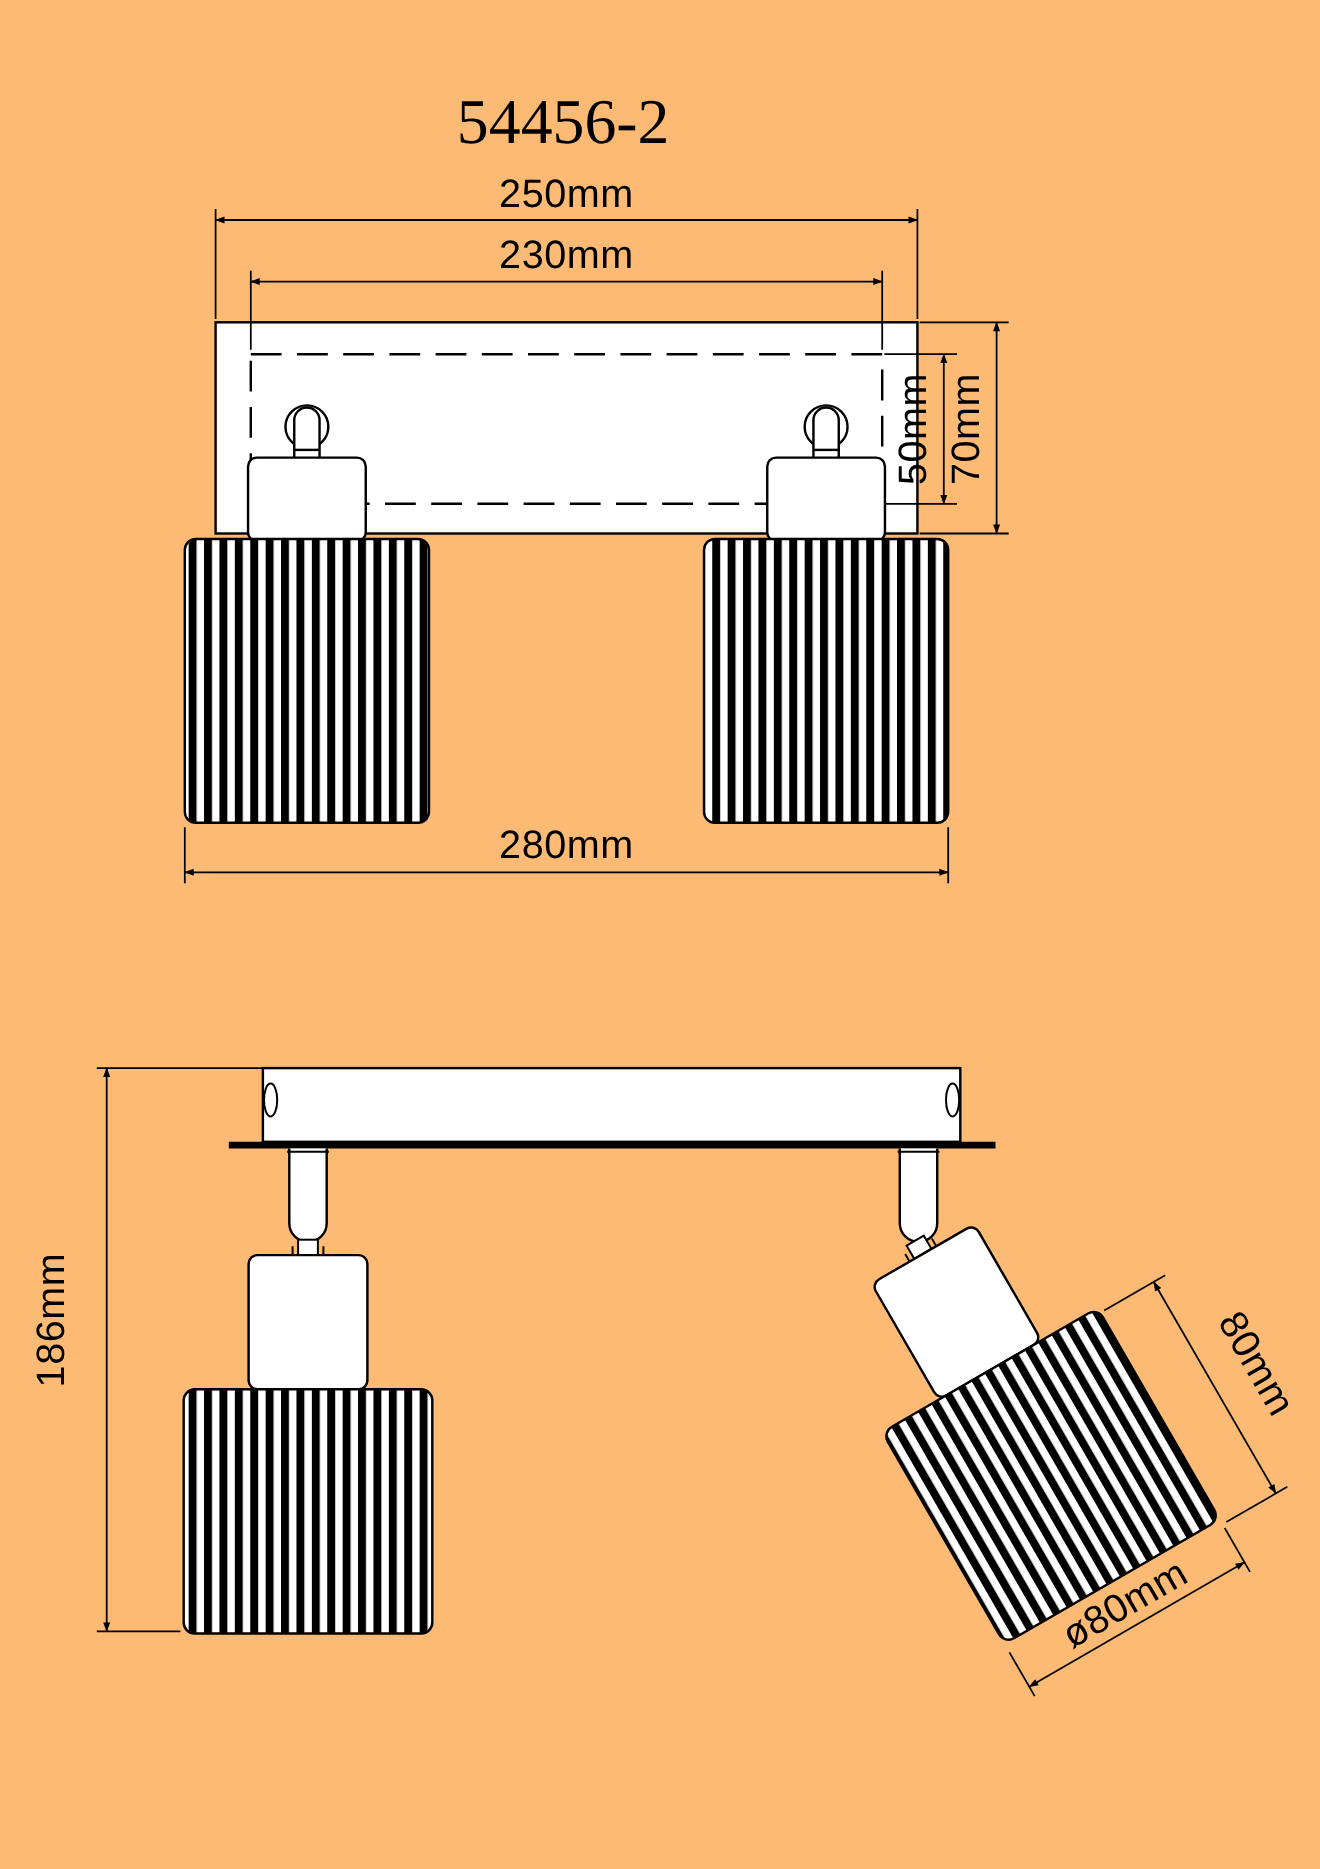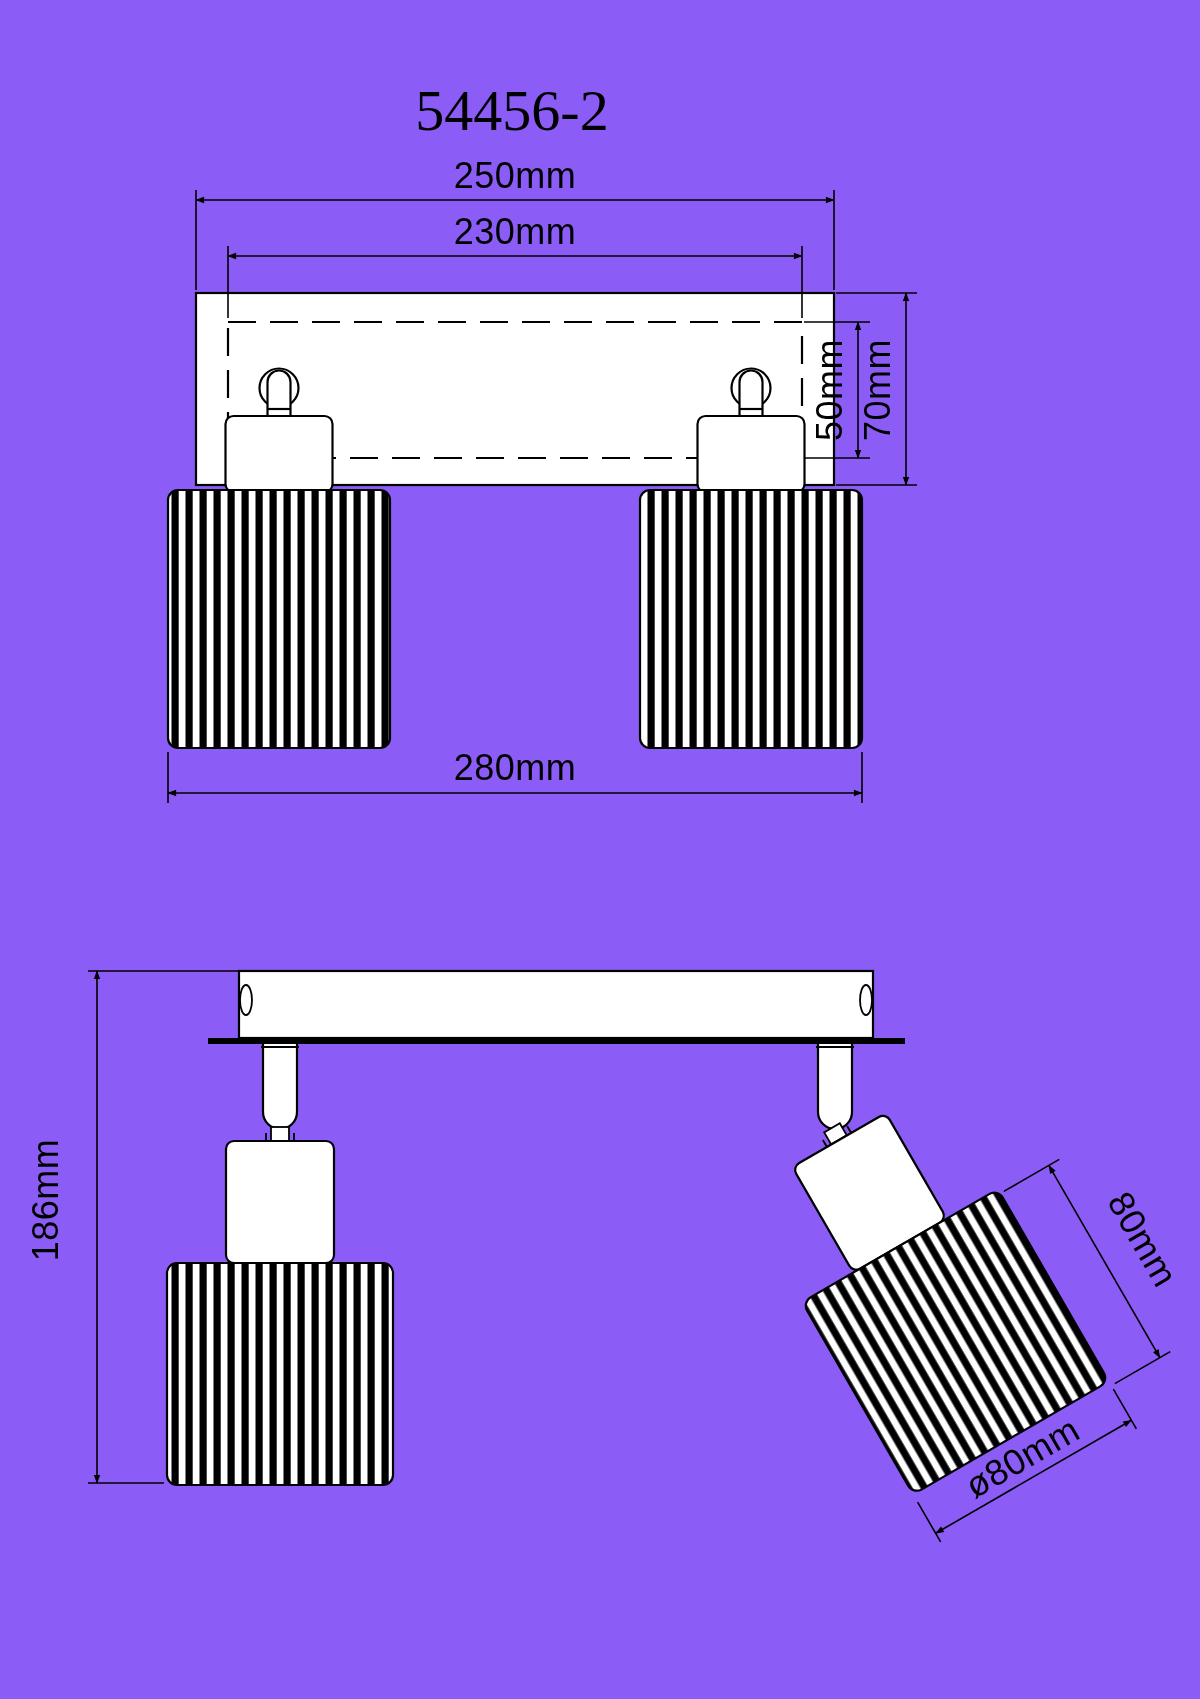--- a/index.html
+++ b/index.html
@@ -4,21 +4,21 @@
 <style>
   html, body {
     margin: 0;
     padding: 0;
     background: #ffffff;
   }
   .page {
     position: relative;
     width: 1200px;
     height: 1699px;
-    background: #8b5cf6;
+    background: #fdba74;
     overflow: hidden;
   }
   svg { display: block; }
   text {
     font-family: "Liberation Sans", "DejaVu Sans", sans-serif;
     fill: #000000;
   }
   .dim-label {
     font-size: 36px;
     letter-spacing: 0.5px;

